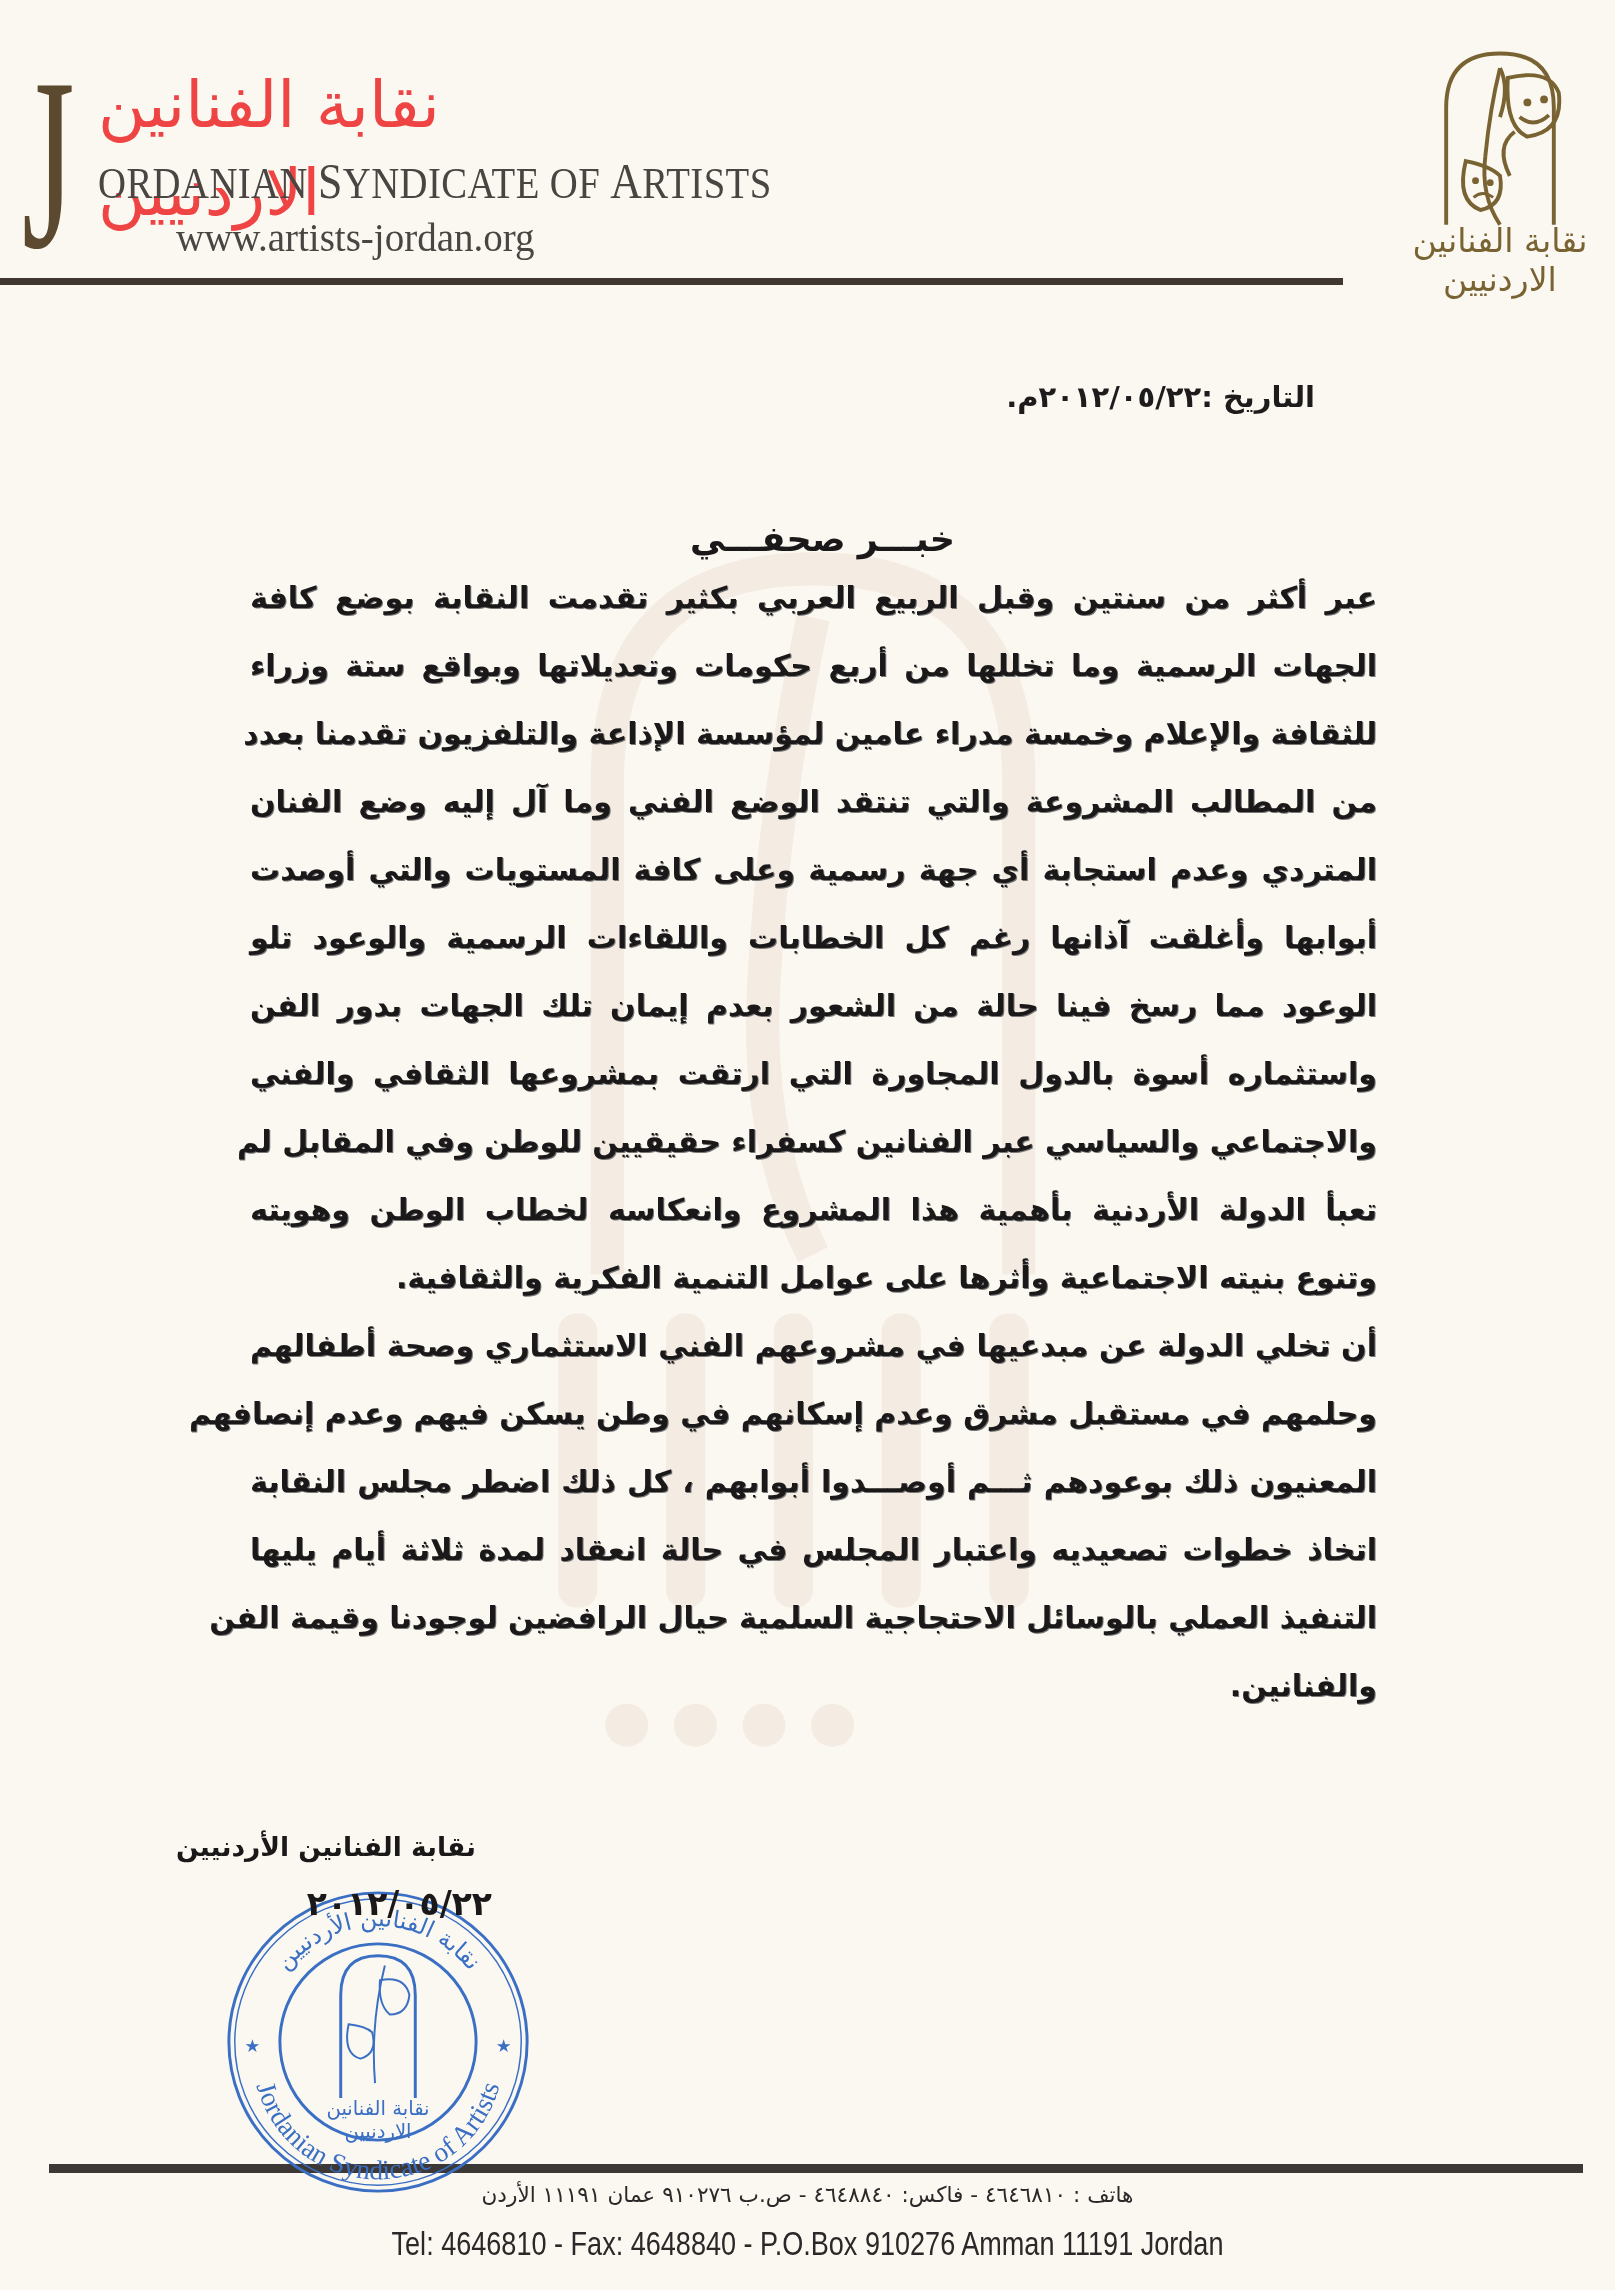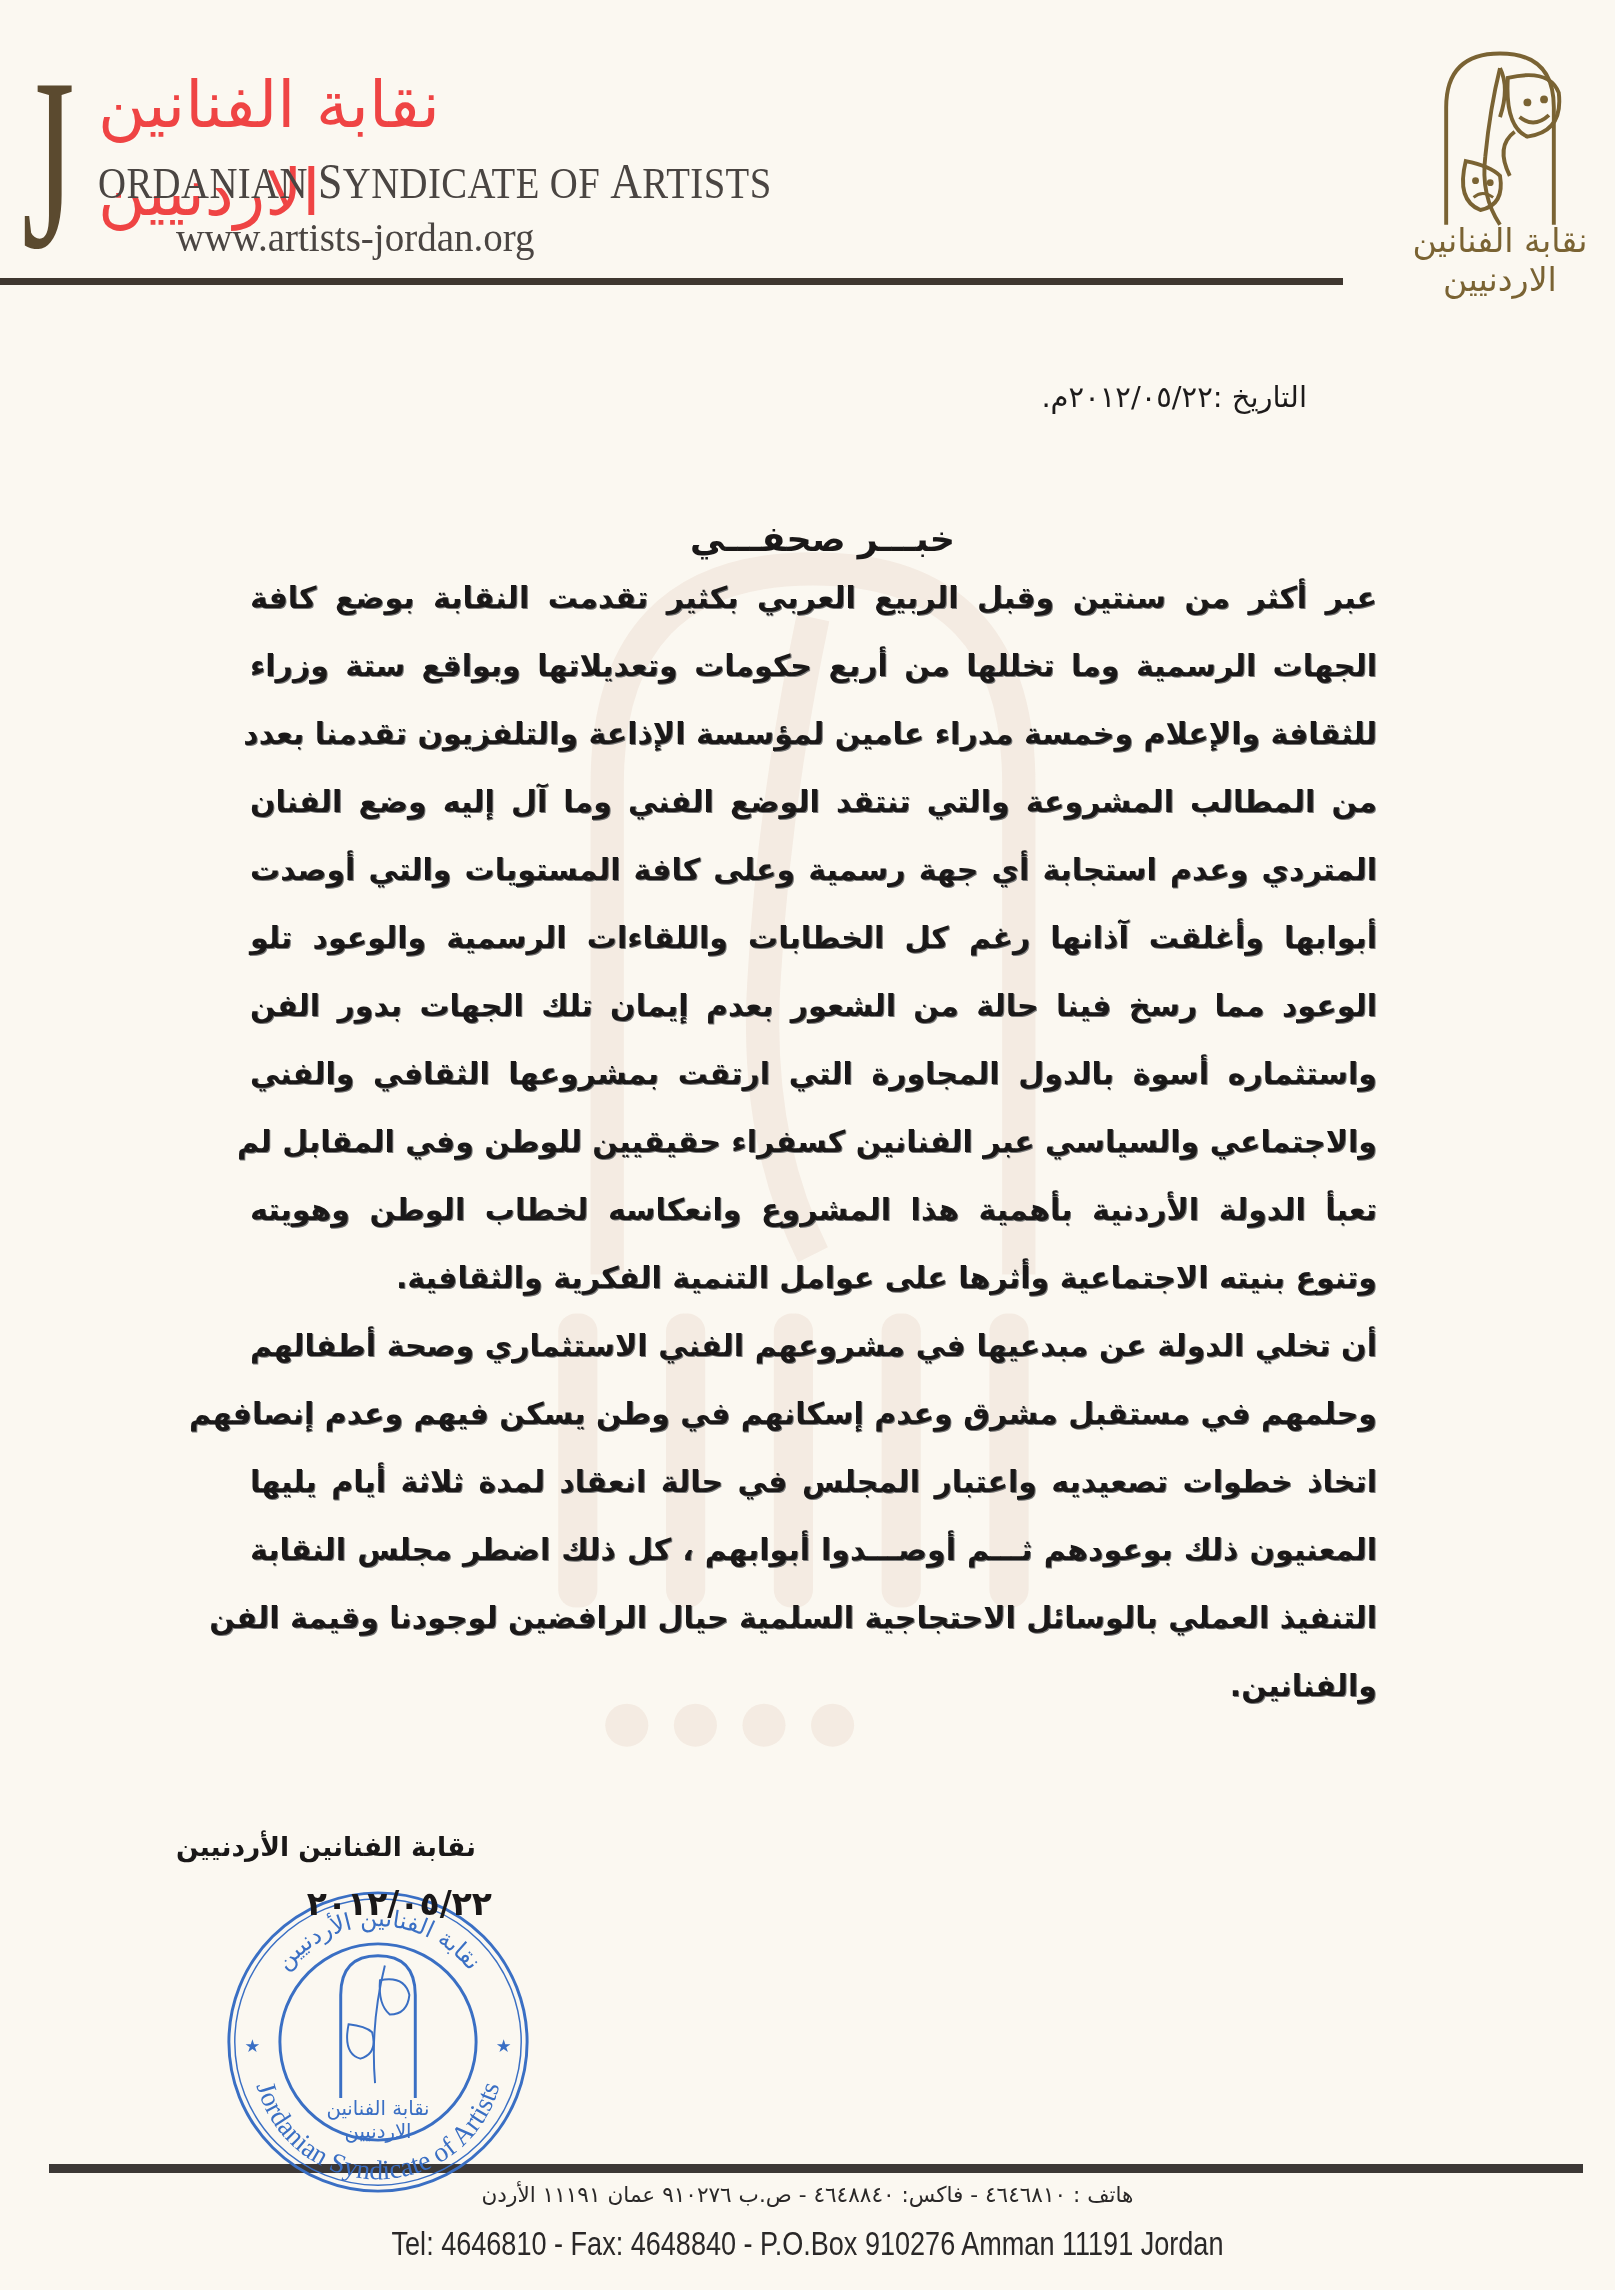--- a/index.html
+++ b/index.html
@@ -34,21 +34,21 @@
   }
   .hdr-rule { left:0; top:278px; width:1343px; height:6.9px; background:#3f3730; }
 
   .logo { left:1402px; top:29px; width:196px; height:274px; }
 
   
   .watermark { left:470px; top:510px; width:686px; height:1274px; opacity:0.55; }
 
   
   .date {
-    right:308px; top:380px; font-size:29px; font-weight:normal; color:#1d1b1b;
+    right:300px; top:380px; font-size:29px; font-weight:bold; color:#1d1b1b;
     direction:rtl; font-family:"DejaVu Sans", sans-serif;
   }
   .headline {
     left:0; width:1615px; top:519px; text-align:center; font-size:35px; font-weight:bold;
     color:#1a1818; direction:rtl; letter-spacing:2px;margin-left:15px;
   }
   .body-text {
     left:250px; width:1127px; top:564px; direction:rtl;
     font-family:"DejaVu Sans", sans-serif; font-weight:bold; font-size:30px;
     color:#1a1818; text-shadow:1px 1px 0 #777;
@@ -141,22 +141,22 @@
   <span class="line">من المطالب المشروعة والتي تنتقد الوضع الفني وما آل إليه وضع الفنان</span>
   <span class="line">المتردي وعدم استجابة أي جهة رسمية وعلى كافة المستويات والتي أوصدت</span>
   <span class="line">أبوابها وأغلقت آذانها رغم كل الخطابات واللقاءات الرسمية والوعود تلو</span>
   <span class="line">الوعود مما رسخ فينا حالة من الشعور بعدم إيمان تلك الجهات بدور الفن</span>
   <span class="line">واستثماره أسوة بالدول المجاورة التي ارتقت بمشروعها الثقافي والفني</span>
   <span class="line">والاجتماعي والسياسي عبر الفنانين كسفراء حقيقيين للوطن وفي  المقابل لم</span>
   <span class="line">تعبأ الدولة الأردنية بأهمية هذا المشروع وانعكاسه لخطاب الوطن وهويته</span>
   <span class="line last">وتنوع بنيته الاجتماعية وأثرها على عوامل التنمية الفكرية والثقافية.</span>
   <span class="line">أن تخلي الدولة عن مبدعيها في مشروعهم الفني الاستثماري وصحة أطفالهم</span>
   <span class="line">وحلمهم في مستقبل مشرق وعدم إسكانهم في وطن يسكن فيهم وعدم إنصافهم</span>
+  <span class="line">المعنيون ذلك بوعودهم ثـــم أوصـــدوا أبوابهم ، كل ذلك اضطر مجلس النقابة</span>
   <span class="line">اتخاذ خطوات تصعيديه واعتبار المجلس في حالة انعقاد لمدة ثلاثة أيام يليها</span>
-  <span class="line">المعنيون ذلك بوعودهم ثـــم أوصـــدوا أبوابهم ، كل ذلك اضطر مجلس النقابة</span>
   <span class="line">التنفيذ العملي بالوسائل الاحتجاجية السلمية حيال الرافضين لوجودنا وقيمة الفن</span>
   <span class="line last">والفنانين.</span>
 </div>
 
 <div class="abs signature">نقابة الفنانين الأردنيين</div>
 <div class="abs stamp-date">٢٠١٢/٠٥/٢٢</div>
 
 <svg class="abs stamp" viewBox="0 0 316 316">
   <defs>
     <path id="arcTop" d="M40 158 A118 118 0 0 1 276 158"></path>

